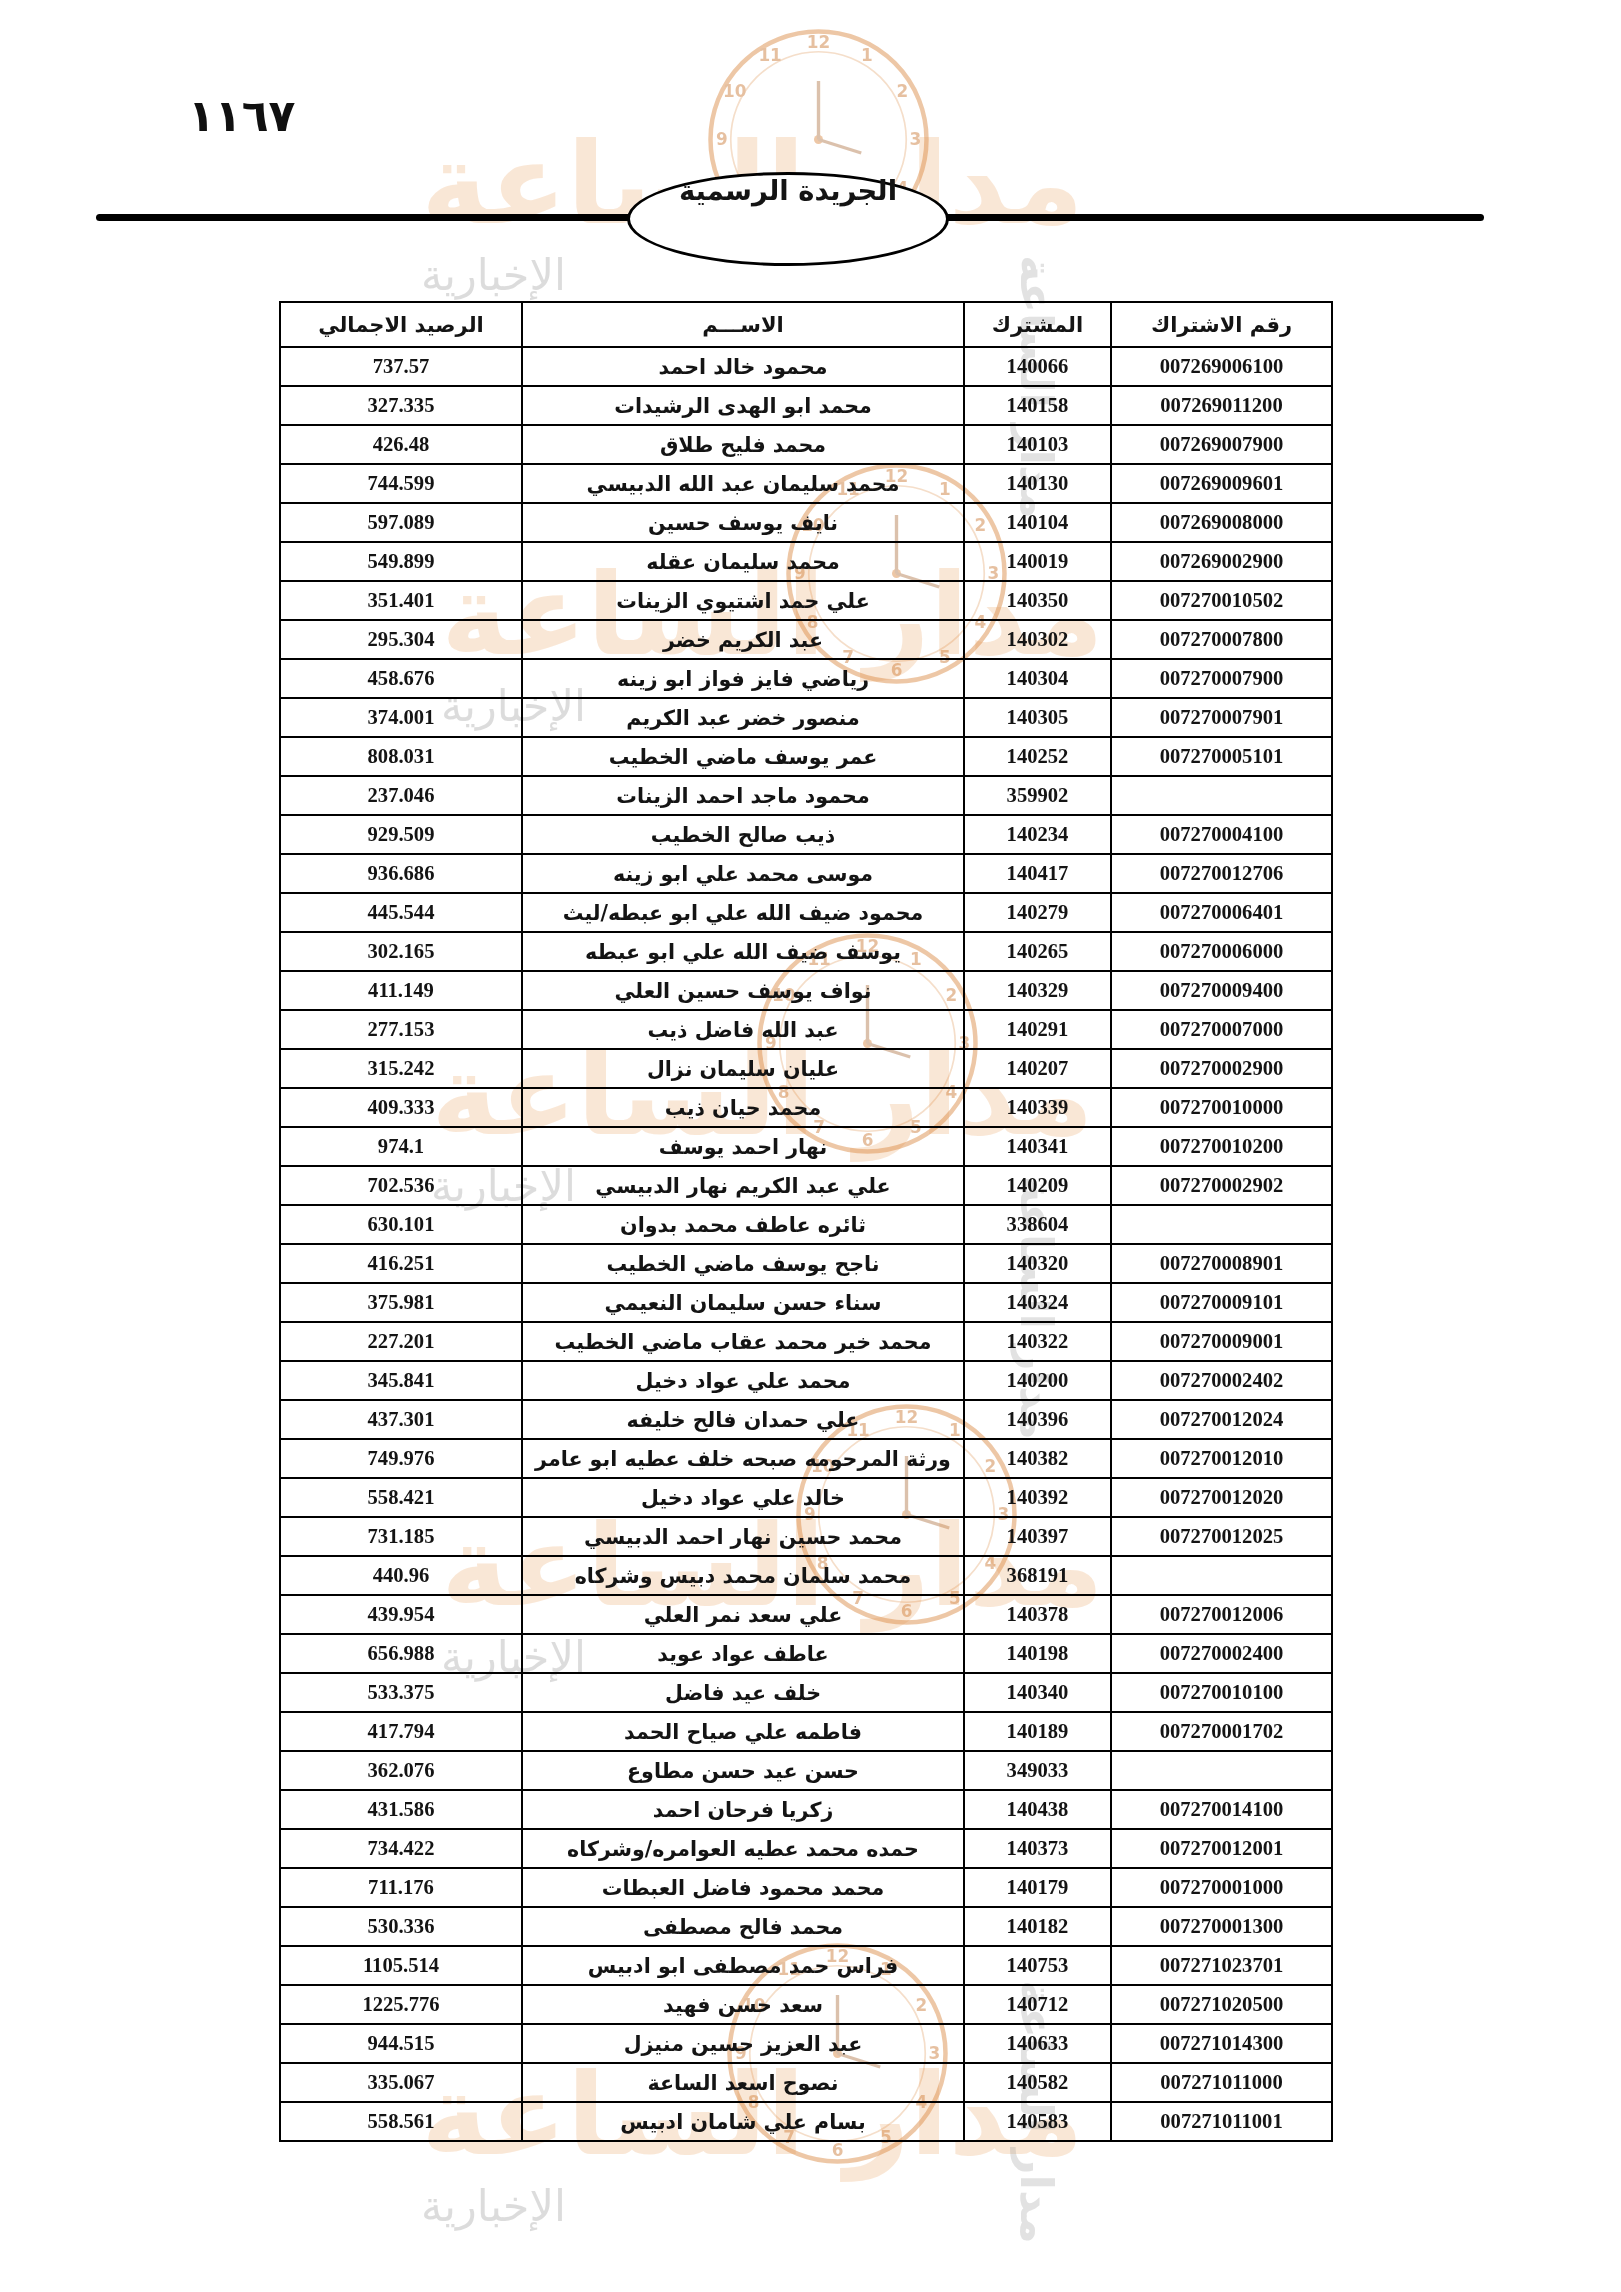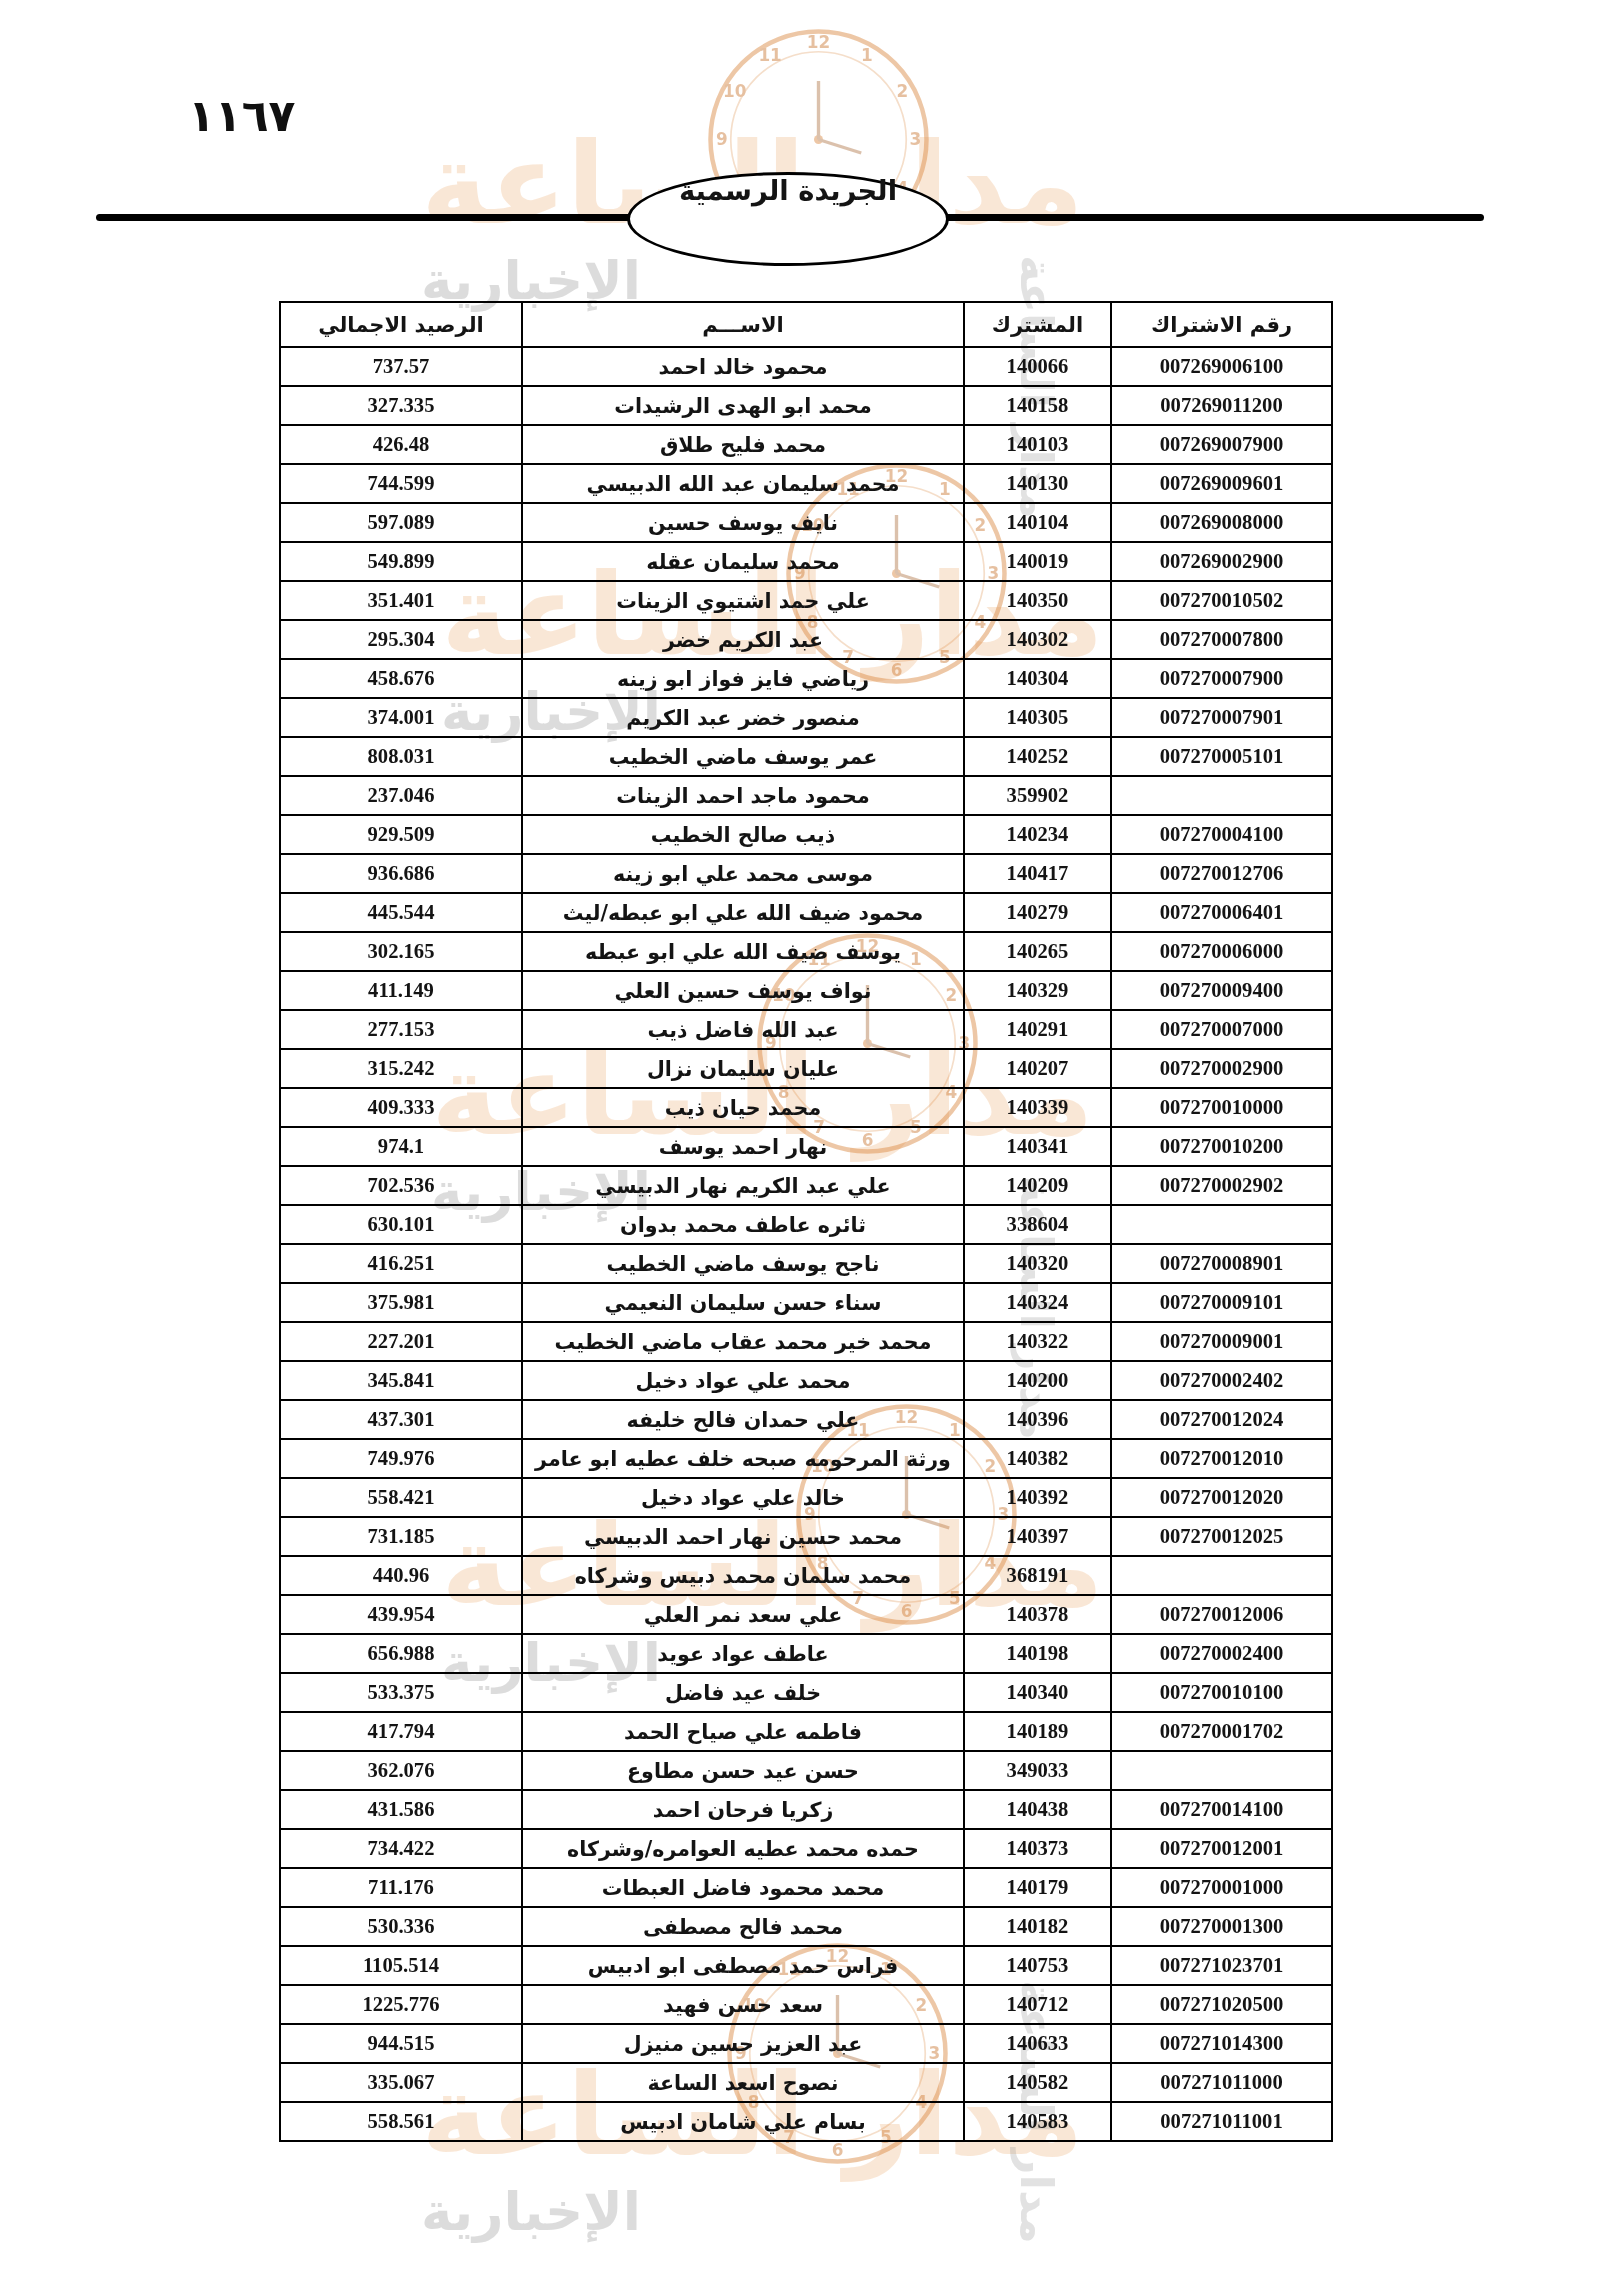--- a/index.html
+++ b/index.html
@@ -34,21 +34,21 @@
     font-weight:bold;padding:1px 5.9px;overflow:hidden;white-space:nowrap;
   }
   table.gazette th{height:41px;font-size:21px;}
   table.gazette td{height:35px;font-size:20.6px;}
   td.num{font-family:"Liberation Serif", serif;font-size:21.6px;direction:ltr;}
   
   .wm{position:absolute;z-index:1;pointer-events:none;}
   .wm-clock{width:225px;height:225px;opacity:.45;}
   .wm-textgroup{display:flex;flex-direction:column;align-items:flex-start;}
   .wm-big{font-size:113px;font-weight:bold;color:#e8954a;opacity:.22;white-space:nowrap;direction:rtl;}
-  .wm-sub{font-size:53px;font-weight:bold;color:#8f8f8f;opacity:.30;direction:rtl;}
+  .wm-sub{font-size:43px;font-weight:normal;color:#8f8f8f;opacity:.30;direction:rtl;}
   .wm-side{writing-mode:vertical-rl;font-size:45px;font-weight:bold;color:#999;opacity:.28;direction:rtl;}
   .wm1c{left:706px;top:27.4px;}   .wm1t{left:421px;top:118px;}
   .wm2c{left:784px;top:461px;}  .wm2t{left:441px;top:549px;}
   .wm3c{left:755px;top:931px;}  .wm3t{left:431px;top:1029px;}
   .wm4c{left:794px;top:1402px;} .wm4t{left:441px;top:1500px;}
   .wm5c{left:725px;top:1941px;} .wm5t{left:421px;top:2049px;}
   .wms1{left:1010px;top:255px;} .wms2{left:1010px;top:1176px;} .wms3{left:1010px;top:1980px;}
 </style>
 </head>
 <body>

